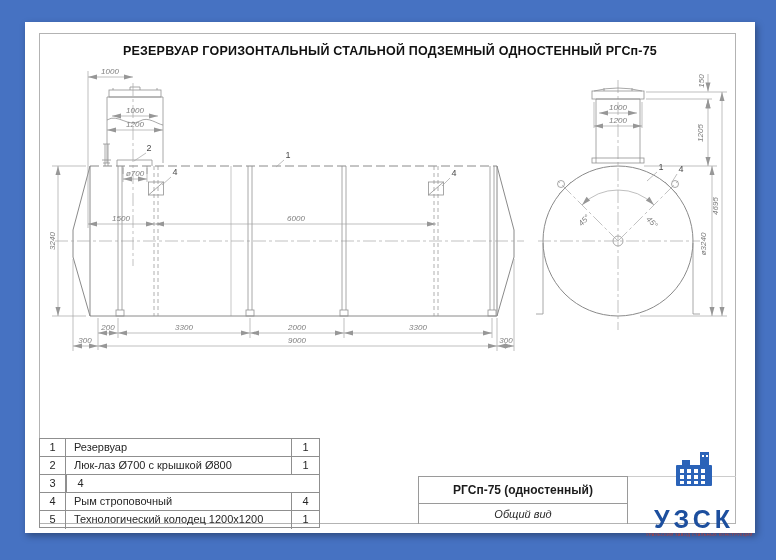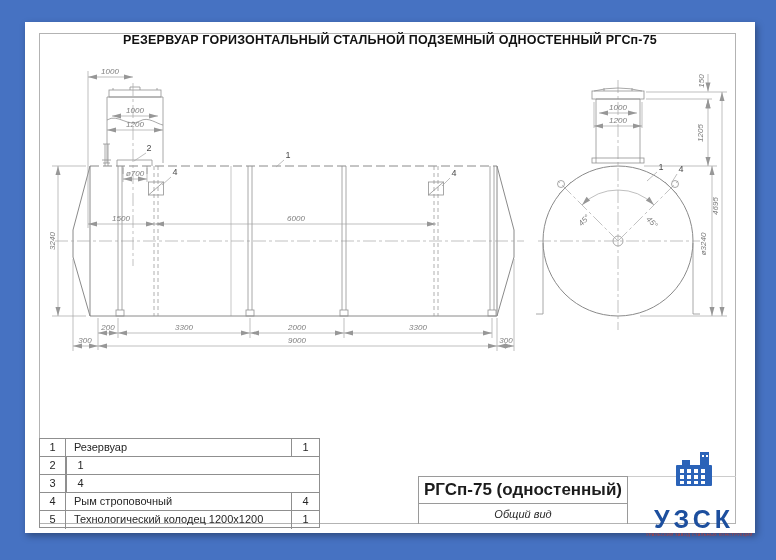--- a/index.html
+++ b/index.html
@@ -2,21 +2,21 @@
 <html><head>
 <meta charset="utf-8">
 <style>
   html,body{margin:0;padding:0;}
   .page{position:relative;width:776px;height:560px;background:#4672c2;overflow:hidden;
         font-family:"Liberation Sans",sans-serif;}
   .sheet{position:absolute;left:25px;top:22px;width:730px;height:511px;background:#ffffff;
          box-shadow:2px 3px 7px rgba(0,0,0,0.35);}
   .inner-border{position:absolute;left:39px;top:33px;width:697px;height:491px;
          border:1px solid #b3b3b3;box-sizing:border-box;}
-  .sheet-title{position:absolute;left:30px;top:33px;width:720px;text-align:center;
+  .sheet-title{position:absolute;left:30px;top:44px;width:720px;text-align:center;
          font-size:12.5px;font-weight:bold;color:#111;letter-spacing:0.2px;}
   svg.draw{position:absolute;left:0;top:0;}
   .o  {stroke:#8a8a8a;stroke-width:1;fill:none;}
   .o2 {stroke:#929292;stroke-width:0.8;fill:none;}
   .dash{stroke-dasharray:9,4;}
   .hid{stroke:#9d9d9d;stroke-width:0.8;fill:none;stroke-dasharray:4,3;}
   .cl {stroke:#a8a8a8;stroke-width:0.7;fill:none;stroke-dasharray:13,3,3,3;}
   .dim{stroke:#a4a4a4;stroke-width:0.7;fill:none;}
   .arr{marker-start:url(#ar);marker-end:url(#ar);}
   .arrE{marker-end:url(#ar);}
@@ -25,21 +25,21 @@
   .ptable{position:absolute;left:39px;top:438px;width:281px;height:90px;
           border:1px solid #8f8f8f;box-sizing:border-box;font-size:11px;color:#262626;}
   .prow{display:flex;height:18px;line-height:17px;border-bottom:1px solid #8f8f8f;box-sizing:border-box;}
   .prow:last-child{border-bottom:none;}
   .c-no{width:26px;text-align:center;border-right:1px solid #8f8f8f;box-sizing:border-box;}
   .c-name{flex:1;padding-left:8px;white-space:nowrap;overflow:hidden;}
   .c-qty{width:28px;text-align:center;border-left:1px solid #8f8f8f;box-sizing:border-box;}
   .tblock{position:absolute;left:418px;top:476px;width:210px;height:48px;
           border:1px solid #9a9a9a;border-bottom:none;box-sizing:border-box;}
   .tb-row1{height:27px;line-height:26px;border-bottom:1px solid #9a9a9a;box-sizing:border-box;
-           text-align:center;font-size:17px;font-weight:bold;color:#1c1c1c;}
+           text-align:center;font-size:12px;font-weight:bold;color:#1c1c1c;}
   .tb-row2{height:20px;line-height:20px;text-align:center;font-size:11px;color:#2a2a2a;font-style:italic;}
   .tb-topline{position:absolute;left:628px;top:476px;width:108px;border-top:1px solid #cccccc;}
   .logo{position:absolute;left:646px;top:452px;width:96px;text-align:center;}
   .logo-text{font-size:25px;font-weight:bold;color:#1d4f9e;letter-spacing:4px;line-height:24px;margin-top:17px;}
   .logo-sub{font-size:4px;color:#c4392f;letter-spacing:0.4px;white-space:nowrap;margin-top:1px;}
 </style>
 </head>
 <body>
 
 <div class="page">
@@ -229,20 +229,21 @@
   </svg>
 
   <div class="ptable">
     <div class="prow">
       <div class="c-no">1</div>
       <div class="c-name">Резервуар</div>
       <div class="c-qty">1</div>
     </div>
     <div class="prow">
       <div class="c-no">2</div>
+      <div class="c-name">Люк-лаз Ø700 с крышкой Ø800</div>
       <div class="c-qty">1</div>
     </div>
     <div class="prow">
       <div class="c-no">3</div>
       <div class="c-qty">4</div>
     </div>
     <div class="prow">
       <div class="c-no">4</div>
       <div class="c-name">Рым строповочный</div>
       <div class="c-qty">4</div>

